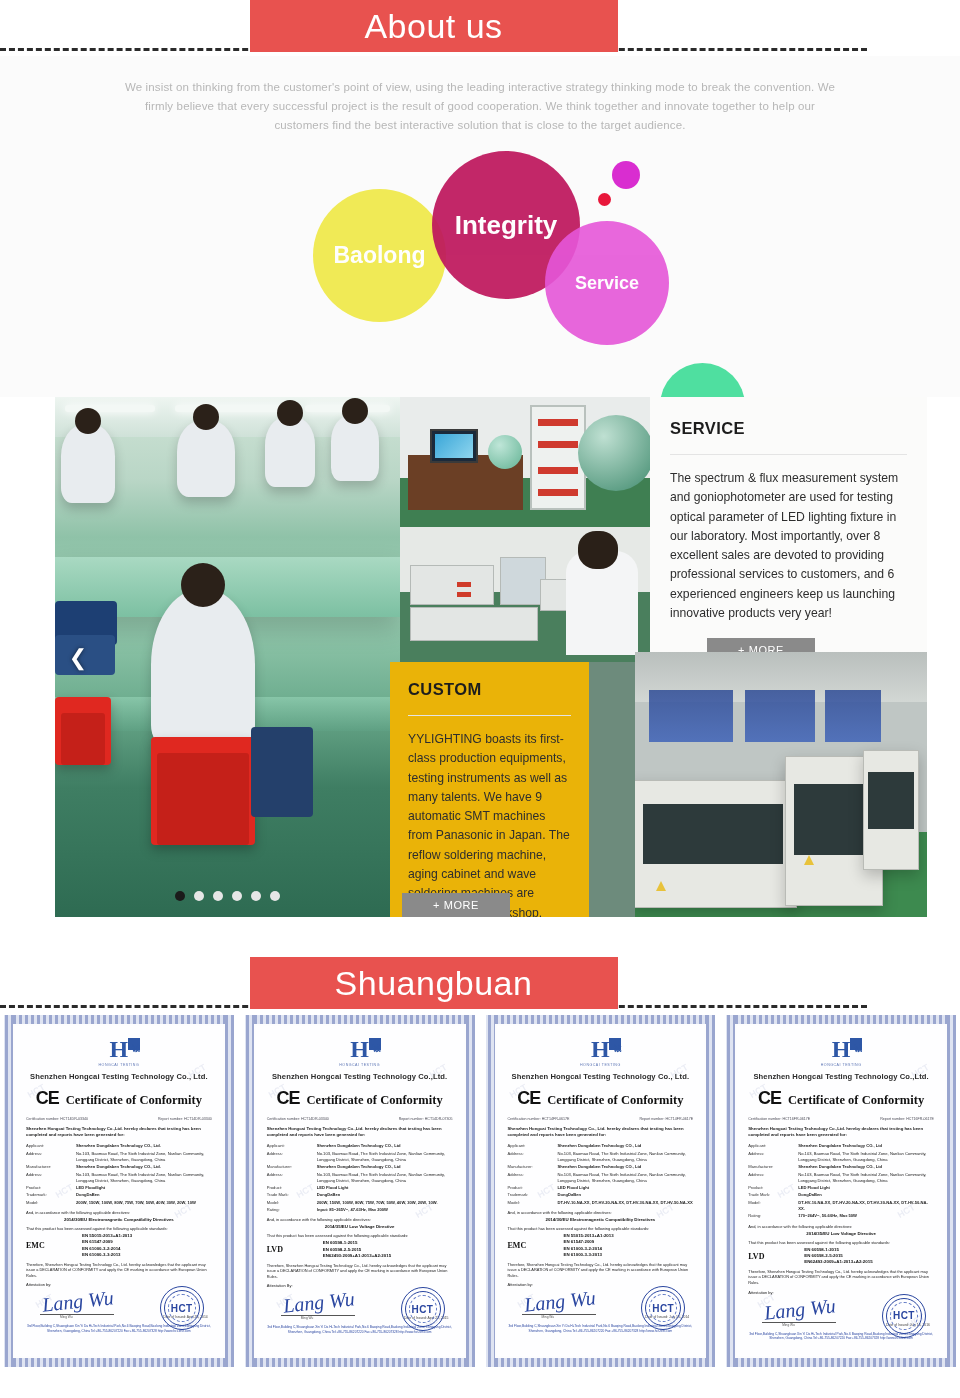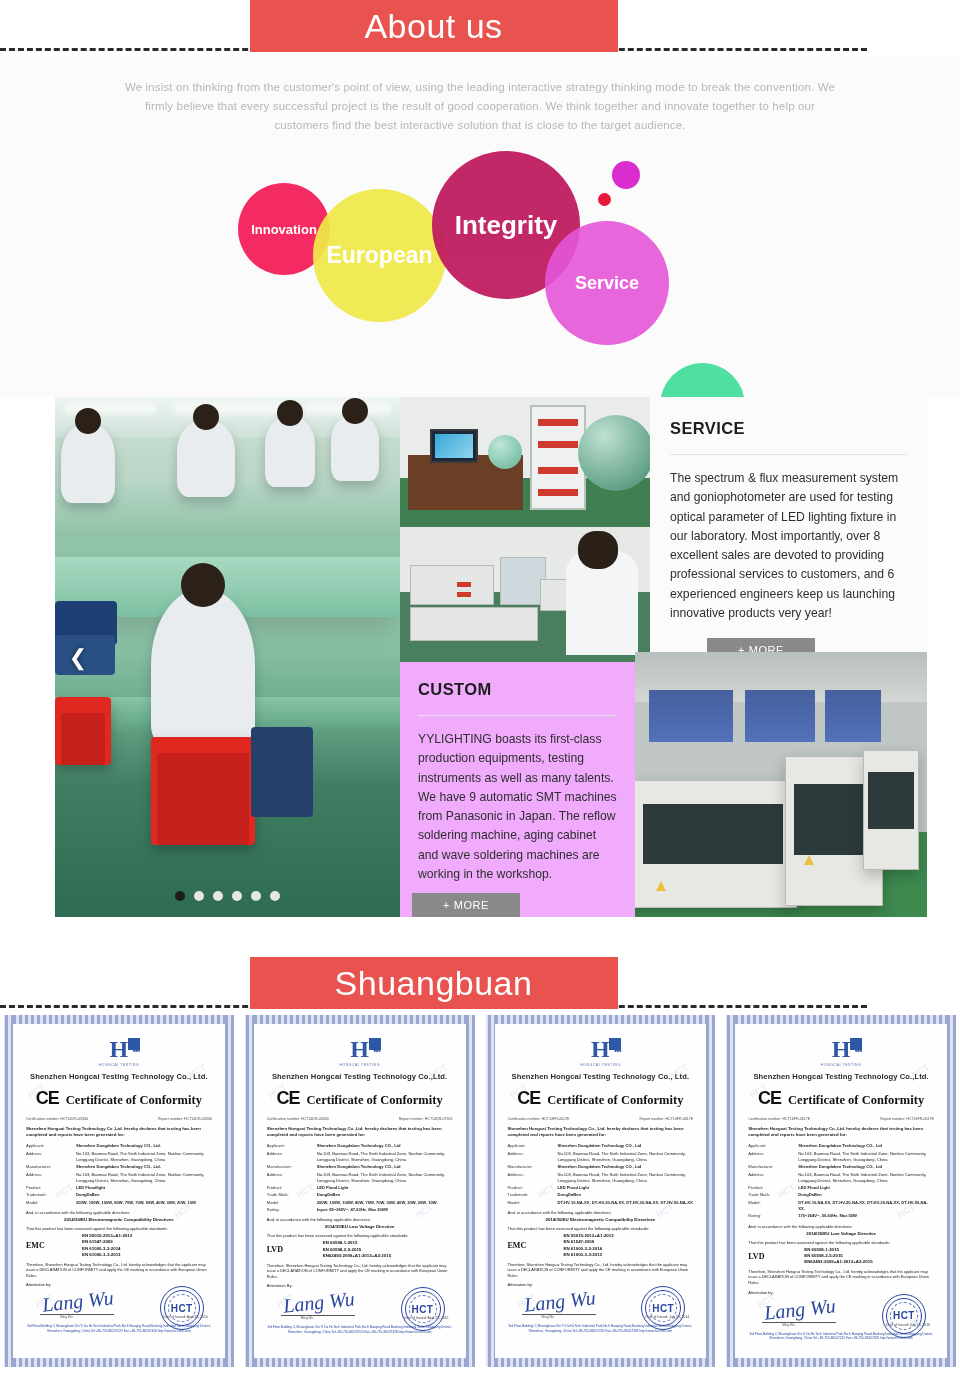--- a/index.html
+++ b/index.html
@@ -113,21 +113,21 @@
   .panel h3 { font-size:16.5px; font-weight:bold; color:#1d1d1d; letter-spacing:.4px; }
   .panel .divider { margin:16px 0 14px 0; height:1px; background:#e4e4e4; }
   .panel p { font-size:12.2px; line-height:19.3px; color:#2e2e2e; }
   .more-btn {
     position:absolute; left:57px; bottom:0; width:108px; height:24px;
     background:#8a8a8a; color:#fff; font-size:11px; letter-spacing:.6px;
     display:flex; align-items:center; justify-content:center; cursor:pointer;
   }
 
   
-  .t-custom { left:345px; top:265px; width:235px; height:255px; background:#f0abfc; }
+  .t-custom { left:335px; top:265px; width:199px; height:255px; background:#eab308; }
   .t-custom .panel { padding:18px 18px 0 18px; }
   .t-custom .more-btn { left:12px; bottom:0; }
 
   
   .t-smt { left:580px; top:255px; width:292px; height:265px; }
   .smt-bg { position:absolute; inset:0; background:linear-gradient(180deg,#cdd3d2 0 18%, #bfc6c4 18% 68%, #3d8a4f 68% 100%); }
   .smt-ceiling { position:absolute; left:0; right:0; top:0; height:50px; background:linear-gradient(180deg,#b9bfbd,#d2d7d4); }
   .smt-win { position:absolute; top:38px; height:52px; background:linear-gradient(180deg,#2f4c96,#3f63b8); opacity:.85; }
   .smt-mach { position:absolute; background:#e7e8e3; border:1px solid #b9bbb6; box-shadow:0 6px 14px rgba(0,0,0,.22); }
   .smt-mach .win { position:absolute; left:8%; right:8%; top:18%; height:48%; background:#2d3a3b; }
@@ -235,25 +235,22 @@
   <div class="section-head">
     <div class="rule"></div>
     <div class="banner">About us</div>
   </div>
 
   <div class="intro">
     <p>We insist on thinking from the customer's point of view, using the leading interactive strategy thinking mode to break the convention. We firmly believe that every successful project is the result of good cooperation. We think together and innovate together to help our customers find the best interactive solution that is close to the target audience.</p>
   </div>
 
   <div class="bubbles">
-    <div class="bubble b-innovation">
-      <span>Innovation</span>
-    </div>
     <div class="bubble b-quality">
-      <span>European</span>
+      <span>Baolong</span>
     </div>
     <div class="bubble b-integrity">
       <span>Integrity</span>
     </div>
     <div class="bubble b-service">
       <span>Service</span>
     </div>
     <div class="bubble b-value">
       <span>Value</span>
     </div>

